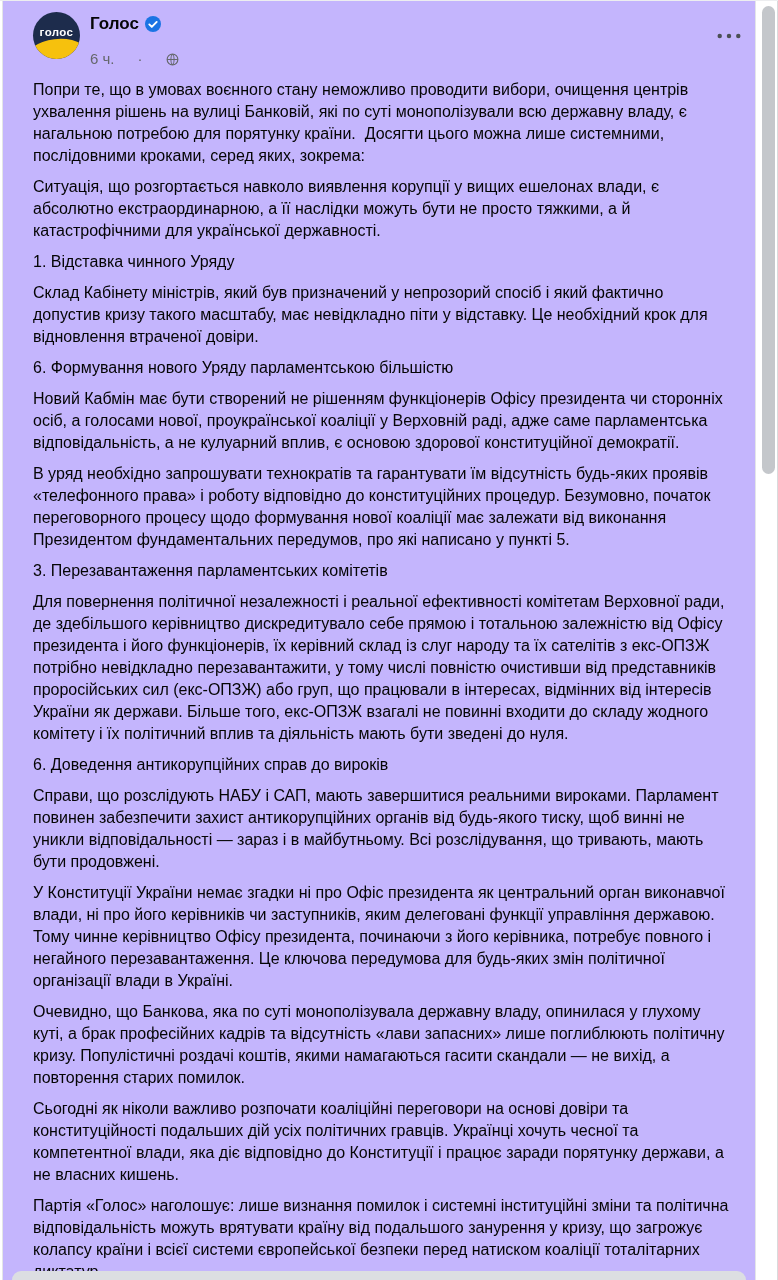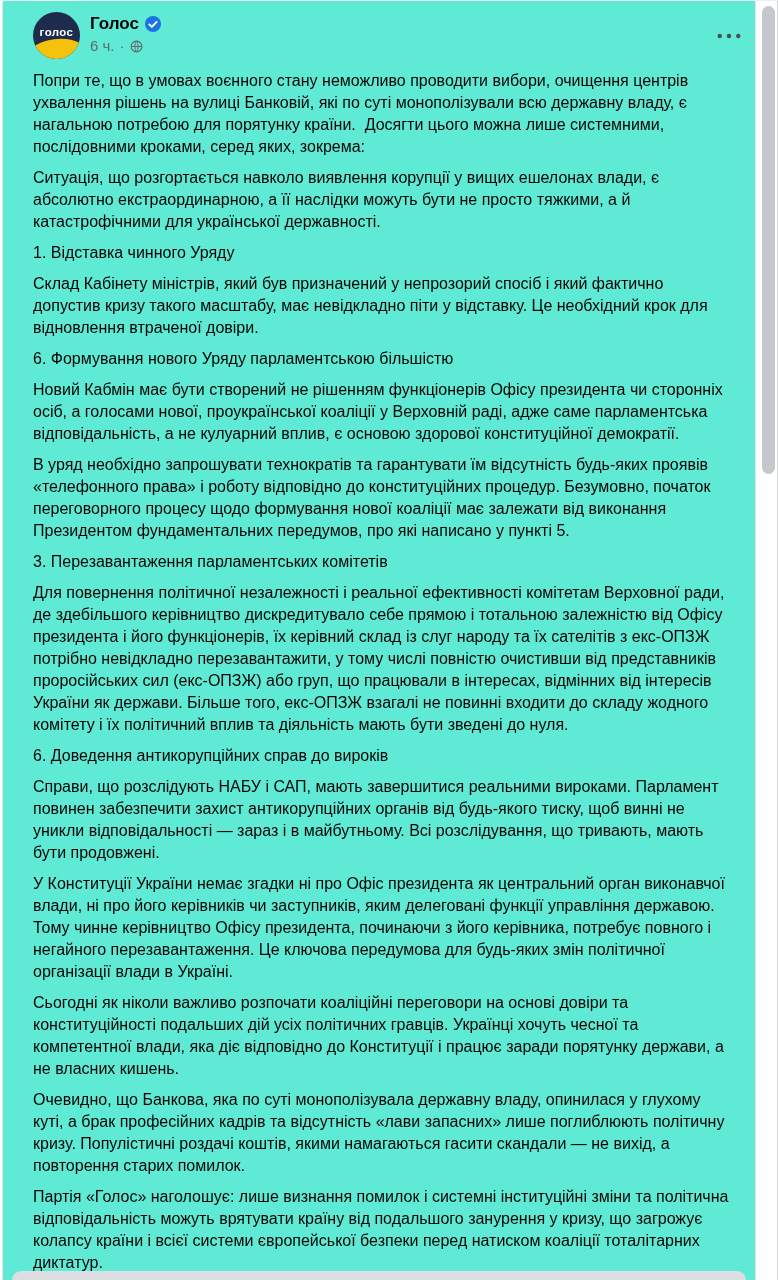--- a/index.html
+++ b/index.html
@@ -18,21 +18,21 @@
     width:778px;height:1280px;
     background:#fff;
     overflow:hidden;
     font-family:"Liberation Sans", sans-serif;
     border-top:1px solid #edeef0;
     box-sizing:border-box;
   }
   .card{
     position:absolute;left:2px;top:0;
     width:754px;height:100%;
-    background:#5eead4;
+    background:#c4b5fd;
     border-left:1px solid var(--border-color);
     border-right:1px solid var(--border-color);
     box-sizing:border-box;
   }
   .post-header{
     position:relative;
     display:flex;align-items:flex-start;
     padding:11px 44px 4px 30px;
   }
   .avatar{
@@ -50,21 +50,21 @@
   .avatar-text{
     position:absolute;left:0;right:0;top:14px;
     text-align:center;color:#fff;
     font-weight:700;font-size:11.5px;letter-spacing:.4px;
     user-select:none;
   }
   .header-info{margin-left:10px;padding-top:1px;}
   .name-row{display:flex;align-items:center;gap:6px;}
   .page-name{font-size:17px;font-weight:700;color:var(--text-color);cursor:pointer;line-height:21px;}
   .verified-badge{width:16px;height:16px;display:block;}
-  .meta-row{display:flex;align-items:center;gap:5px;margin-top:3px;color:var(--secondary-color);font-size:15px;line-height:18px;}
+  .meta-row{display:flex;align-items:center;gap:23px;margin-top:16px;color:var(--secondary-color);font-size:15px;line-height:18px;}
   .more-btn{
     position:absolute;right:6px;top:20px;
     width:40px;height:30px;
     display:flex;align-items:center;justify-content:center;
     cursor:pointer;border-radius:6px;color:#4b4f55;
   }
   .post-body{
     padding:7px 24px 0 30px;
     font-size:16px;line-height:22px;
     color:var(--text-color);
@@ -129,22 +129,22 @@
         <p class="post-paragraph">1. Відставка чинного Уряду</p>
         <p class="post-paragraph">Склад Кабінету міністрів, який був призначений у непрозорий спосіб і який фактично допустив кризу такого масштабу, має невідкладно піти у відставку. Це необхідний крок для відновлення втраченої довіри.</p>
         <p class="post-paragraph">6. Формування нового Уряду парламентською більшістю</p>
         <p class="post-paragraph">Новий Кабмін має бути створений не рішенням функціонерів Офісу президента чи сторонніх осіб, а голосами нової, проукраїнської коаліції у Верховній раді, адже саме парламентська відповідальність, а не кулуарний вплив, є основою здорової конституційної демократії.</p>
         <p class="post-paragraph">В уряд необхідно запрошувати технократів та гарантувати їм відсутність будь-яких проявів «телефонного права» і роботу відповідно до конституційних процедур. Безумовно, початок переговорного процесу щодо формування нової коаліції має залежати від виконання Президентом фундаментальних передумов, про які написано у пункті 5.</p>
         <p class="post-paragraph">3. Перезавантаження парламентських комітетів</p>
         <p class="post-paragraph">Для повернення політичної незалежності і реальної ефективності комітетам Верховної ради, де здебільшого керівництво дискредитувало себе прямою і тотальною залежністю від Офісу президента і його функціонерів, їх керівний склад із слуг народу та їх сателітів з екс-ОПЗЖ потрібно невідкладно перезавантажити, у тому числі повністю очистивши від представників проросійських сил (екс-ОПЗЖ) або груп, що працювали в інтересах, відмінних від інтересів України як держави. Більше того, екс-ОПЗЖ взагалі не повинні входити до складу жодного комітету і їх політичний вплив та діяльність мають бути зведені до нуля.</p>
         <p class="post-paragraph">6. Доведення антикорупційних справ до вироків</p>
         <p class="post-paragraph">Справи, що розслідують НАБУ і САП, мають завершитися реальними вироками. Парламент повинен забезпечити захист антикорупційних органів від будь-якого тиску, щоб винні не уникли відповідальності — зараз і в майбутньому. Всі розслідування, що тривають, мають бути продовжені.</p>
         <p class="post-paragraph">У Конституції України немає згадки ні про Офіс президента як центральний орган виконавчої влади, ні про його керівників чи заступників, яким делеговані функції управління державою. Тому чинне керівництво Офісу президента, починаючи з його керівника, потребує повного і негайного перезавантаження. Це ключова передумова для будь-яких змін політичної організації влади в Україні.</p>
+        <p class="post-paragraph">Очевидно, що Банкова, яка по суті монополізувала державну владу, опинилася у глухому куті, а брак професійних кадрів та відсутність «лави запасних» лише поглиблюють політичну кризу. Популістичні роздачі коштів, якими намагаються гасити скандали — не вихід, а повторення старих помилок.</p>
         <p class="post-paragraph">Сьогодні як ніколи важливо розпочати коаліційні переговори на основі довіри та конституційності подальших дій усіх політичних гравців. Українці хочуть чесної та компетентної влади, яка діє відповідно до Конституції і працює заради порятунку держави, а не власних кишень.</p>
-        <p class="post-paragraph">Очевидно, що Банкова, яка по суті монополізувала державну владу, опинилася у глухому куті, а брак професійних кадрів та відсутність «лави запасних» лише поглиблюють політичну кризу. Популістичні роздачі коштів, якими намагаються гасити скандали — не вихід, а повторення старих помилок.</p>
         <p class="post-paragraph">Партія «Голос» наголошує: лише визнання помилок і системні інституційні зміни та політична відповідальність можуть врятувати країну від подальшого занурення у кризу, що загрожує колапсу країни і всієї системи європейської безпеки перед натиском коаліції тоталітарних диктатур.</p>
       </div>
 
     <div class="footer-divider"></div>
   </div>
 
   <div class="scrollbar-thumb"></div>
   <div class="screen-right-edge"></div>
 </div>
 

